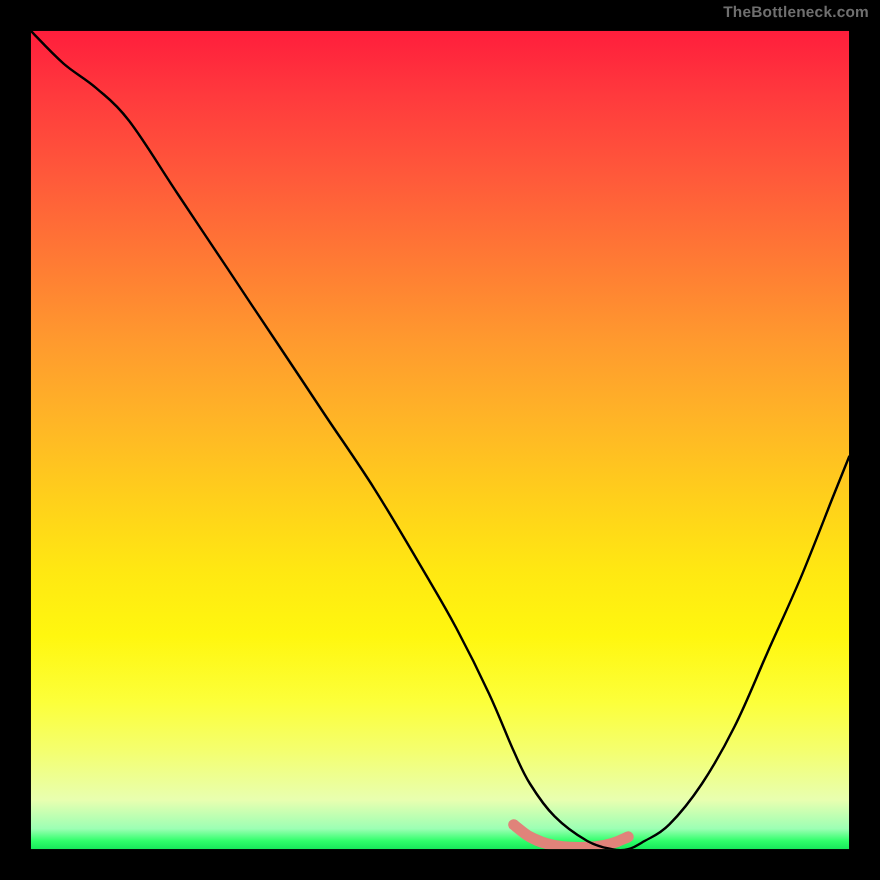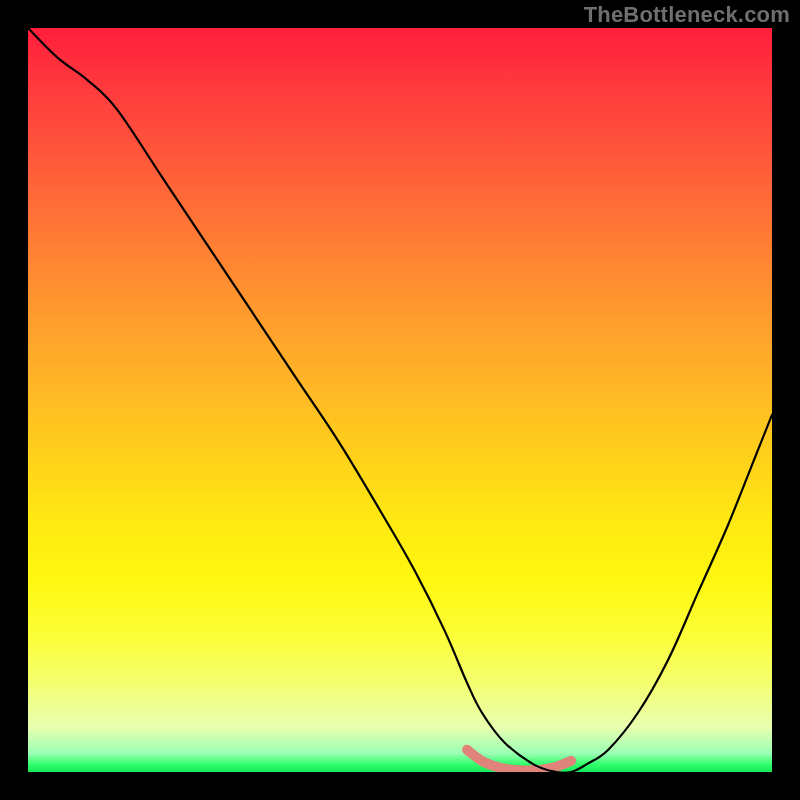--- a/index.html
+++ b/index.html
@@ -50,21 +50,21 @@
   }
   .curve {
     position: absolute;
     inset: 0;
   }
   .watermark {
     position: absolute;
     top: 2px;
     right: 10px;
     font-family: Arial, Helvetica, sans-serif;
-    font-size: 22px;
+    font-size: 14px;
     font-weight: 600;
     color: #6f6f6f;
     letter-spacing: 0.2px;
     user-select: none;
   }
 </style>
 </head>
 <body>
 
 <div class="frame">

